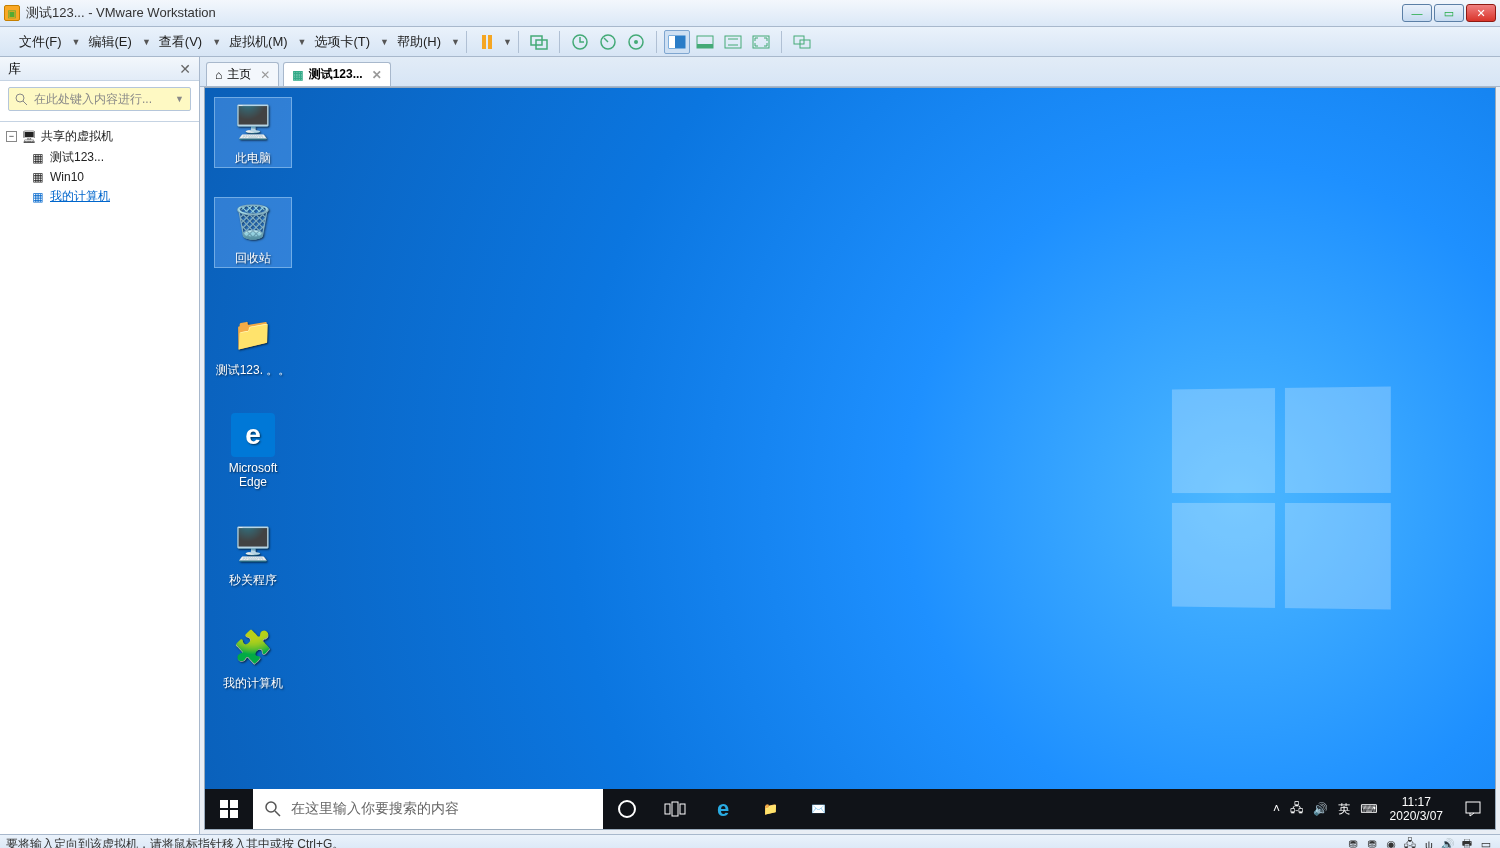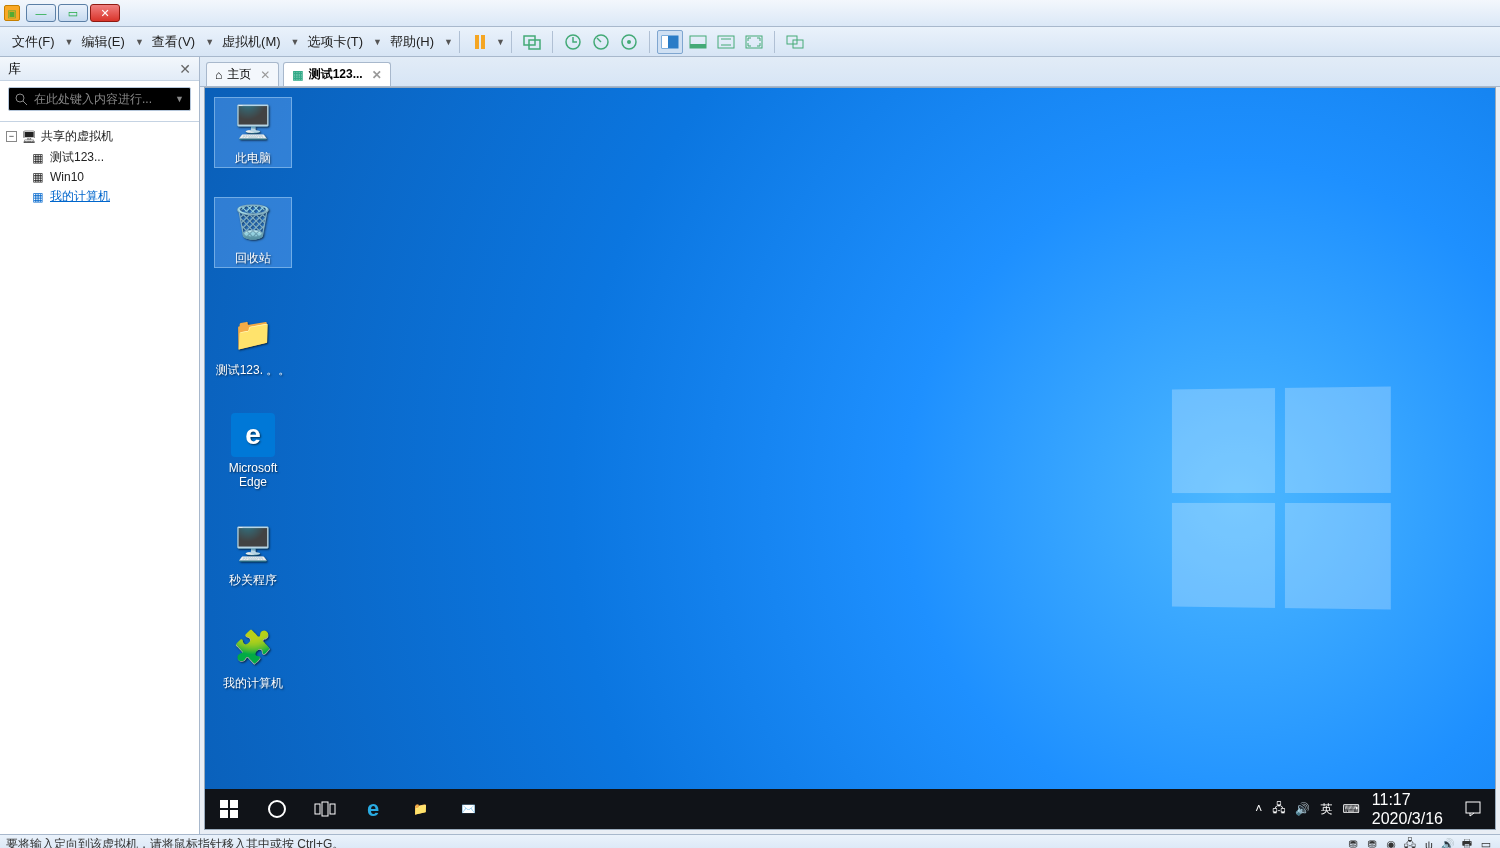--- a/index.html
+++ b/index.html
@@ -7,38 +7,38 @@
 
 
 .titlebar { height: 27px; background: linear-gradient(#f3f7fc, #dbe8f7); border-bottom: 1px solid #a8b8cc; display: flex; align-items: center; padding: 0 4px; }
 .titlebar .app-icon { width: 16px; height: 16px; background: #f9a825; border: 1px solid #c57f00; border-radius: 2px; margin-right: 6px; display:flex; align-items:center; justify-content:center; color:#5a3; font-size:10px; }
 .titlebar .title { flex: 1; color: #333; font-size: 13px; }
 .titlebar .win-controls { display: flex; gap: 2px; }
 .titlebar .win-btn { width: 30px; height: 18px; border: 1px solid #5b7fa6; border-radius: 3px; background: linear-gradient(#e9f1fb,#c6daf0); display:flex; align-items:center; justify-content:center; font-size:11px; color:#2a4; }
 .titlebar .win-btn.close { background: linear-gradient(#f08080,#d9342a); border-color:#8e1a12; color:#fff; }
 
 
-.menubar { height: 30px; background: linear-gradient(#eaf2fb,#d7e5f5); border-bottom: 1px solid #a8b8cc; display: flex; align-items: center; padding: 0 4px; }
+.menubar { height: 30px; background: linear-gradient(#eaf2fb,#d7e5f5); border-bottom: 1px solid #a8b8cc; display: flex; align-items: center; padding: 0 11px; }
 .menu-item { padding: 4px 8px; color: #222; font-size: 13px; cursor: default; }
 .menu-sep { width: 1px; height: 22px; background: #b0c0d4; margin: 0 6px; }
 .menu-drop { font-size: 9px; color:#555; margin-left:2px; }
 .tool-btn { width: 26px; height: 24px; display:flex; align-items:center; justify-content:center; margin:0 1px; border-radius:2px; }
 .tool-btn.active { background:#cfe0f3; border:1px solid #7fa6d0; }
 .pause-icon { display:flex; gap:2px; }
 .pause-icon span { width:4px; height:14px; background:#f5a623; }
 
 
 .main { height: 777px; display: flex; }
 
 
 .sidebar { width: 200px; background: #fff; border-right: 1px solid #a8b8cc; display:flex; flex-direction:column; }
 .side-header { height: 24px; background: linear-gradient(#f3f7fc,#e2ecf7); border-bottom:1px solid #c5d3e3; display:flex; align-items:center; padding:0 8px; font-size:13px; }
 .side-header .lib-label { flex:1; }
 .side-header .close-x { color:#666; cursor:default; font-size:14px; }
-.side-search { margin:6px 8px; height:24px; border:1px solid #b5c6da; border-radius:2px; background:#000000; display:flex; align-items:center; padding:0 6px; color:#888; }
+.side-search { margin:6px 8px; height:24px; border:1px solid #b5c6da; border-radius:2px; background:#fef9c3; display:flex; align-items:center; padding:0 6px; color:#888; }
 .side-search svg { margin-right:6px; }
 .side-search .ph { flex:1; white-space:nowrap; overflow:hidden; text-overflow:ellipsis; }
 .side-search .drop { font-size:9px; }
 .tree { padding:4px 2px; flex:1; border-top:1px solid #c5d3e3; margin-top:4px; overflow:auto; }
 .tree-row { display:flex; align-items:center; padding:2px 4px; font-size:12px; color:#222; white-space:nowrap; }
 .tree-row.indent1 { padding-left: 28px; }
 .tree-row.link { color:#0066cc; text-decoration:underline; }
 .tree-toggle { width:11px; height:11px; border:1px solid #888; font-size:9px; line-height:9px; text-align:center; margin-right:4px; background:#fff; }
 .tree-icon { width:16px; height:14px; margin-right:4px; display:inline-flex; align-items:center; justify-content:center; }
 
@@ -64,36 +64,37 @@
 
 .taskbar { position:absolute; bottom:0; left:0; right:0; height:40px; background:#101318; display:flex; align-items:center; color:#fff; }
 .tb-start { width:48px; height:40px; display:flex; align-items:center; justify-content:center; }
 .tb-start-grid { width:18px; height:18px; display:grid; grid-template:1fr 1fr/1fr 1fr; gap:2px; }
 .tb-start-grid div { background:#fff; }
 .tb-search { flex:0 0 350px; height:40px; background:#fff; display:flex; align-items:center; padding:0 12px; color:#666; font-size:14px; }
 .tb-search svg { margin-right:10px; }
 .tb-btn { width:48px; height:40px; display:flex; align-items:center; justify-content:center; color:#fff; }
 .tb-spacer { flex:1; }
 .tb-tray { display:flex; align-items:center; height:40px; padding:0 4px; gap:10px; color:#fff; font-size:12px; }
-.tb-clock { text-align:left; line-height:1.2; padding:0 8px; font-size:16px; }
+.tb-clock { text-align:center; line-height:1.2; padding:0 8px; font-size:12px; }
 .tb-notif { width:44px; height:40px; display:flex; align-items:center; justify-content:center; }
 
 
 .statusbar { height: 20px; background: linear-gradient(#eaf2fb,#d7e5f5); border-top:1px solid #a8b8cc; display:flex; align-items:center; padding:0 6px; font-size:12px; color:#333; }
 .statusbar .sb-text { flex:1; }
 .sb-icons { display:flex; gap:3px; }
 .sb-icons span { width:16px; height:14px; display:inline-flex; align-items:center; justify-content:center; font-size:11px; }
 
 svg { display:block; }
 </style>
 </head>
 <body>
 
 <div class="titlebar">
   <div class="app-icon">▣</div>
+  <div class="title">测试123... - VMware Workstation</div>
   <div class="win-controls">
     <div class="win-btn">—</div>
     <div class="win-btn">▭</div>
     <div class="win-btn close">✕</div>
   </div>
 </div>
 
 <div class="menubar">
   <div class="menu-item">文件(F)</div>
     <span class="menu-drop">▼</span>
@@ -259,20 +260,27 @@
       </div>
 
       <div class="taskbar">
         <div class="tb-start">
           <div class="tb-start-grid">
               <div></div>
               <div></div>
               <div></div>
               <div></div>
             </div>
+        </div>
+        <div class="tb-search">
+          <svg width="16" height="16">
+              <circle cx="6" cy="6" r="5" fill="none" stroke="#555" stroke-width="1.5"></circle>
+              <line x1="10" y1="10" x2="15" y2="15" stroke="#555" stroke-width="1.5"></line>
+            </svg>
+          <span>在这里输入你要搜索的内容</span>
         </div>
         <div class="tb-btn">
             <svg width="20" height="20">
               <circle cx="10" cy="10" r="8" fill="none" stroke="#fff" stroke-width="2"></circle>
             </svg>
           </div>
         <div class="tb-btn">
             <svg width="22" height="16">
               <rect x="1" y="3" width="5" height="10" fill="none" stroke="#fff"></rect>
               <rect x="8" y="1" width="6" height="14" fill="none" stroke="#fff"></rect>
@@ -285,21 +293,21 @@
         <div class="tb-spacer"></div>
         <div class="tb-tray">
           <span>˄</span>
           <span>🖧</span>
           <span>🔊</span>
           <span>英</span>
           <span>⌨</span>
         </div>
         <div class="tb-clock">
           <div>11:17</div>
-          <div>2020/3/16</div>
+          <div>2020/3/07</div>
         </div>
         <div class="tb-notif">
             <svg width="18" height="18">
               <rect x="2" y="2" width="14" height="11" fill="none" stroke="#fff"></rect>
               <path d="M6 13 L6 16 L10 13" fill="none" stroke="#fff"></path>
             </svg>
           </div>
       </div>
     </div>
   </div>

